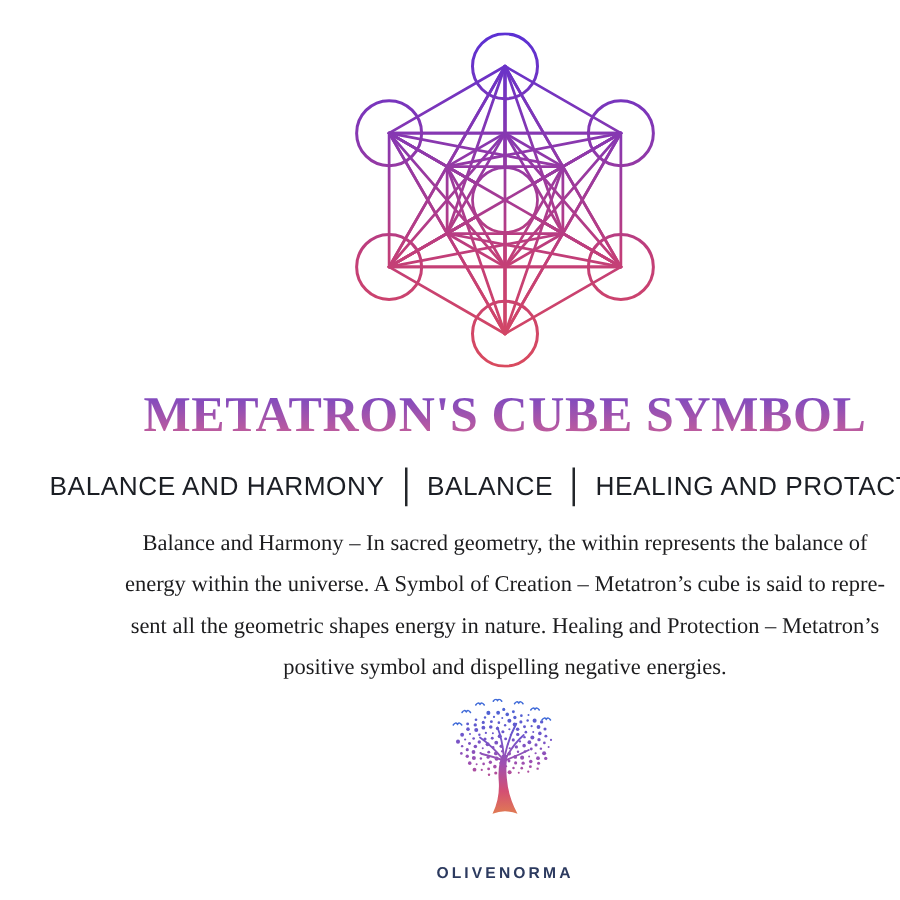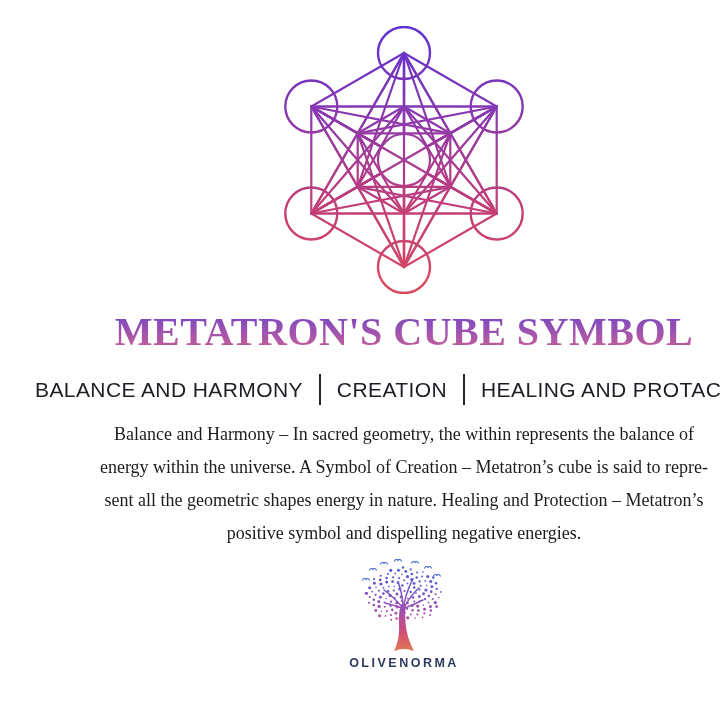--- a/index.html
+++ b/index.html
@@ -53,20 +53,21 @@
     font-size:18px;
     line-height:33px;
     color:var(--desc-color);
   }
   .desc-line{white-space:nowrap;}
   .brand{
     margin-top:9px;
     display:flex;
     flex-direction:column;
     align-items:center;
+    gap:35px;
   }
   .brand-name{
     margin-top:2px;
     font-family:"Liberation Sans", sans-serif;
     font-weight:bold;
     font-size:12.5px;
     letter-spacing:2.5px;
     color:var(--brand-navy);
   }
 </style>
@@ -168,21 +169,21 @@
           <circle cx="217.7" cy="80.5" r="26"></circle>
         </g>
       </svg>
   </div>
 
   <h1 class="page-title">METATRON'S CUBE SYMBOL</h1>
 
   <div class="attributes-row">
     <span>BALANCE AND HARMONY</span>
     <div class="sep-bar"></div>
-    <span>CREATION</span>
+    <span>BALANCE</span>
     <div class="sep-bar"></div>
     <span>HEALING AND PROTACTION</span>
   </div>
 
   <div class="description">
     <div class="desc-line">Balance and Harmony – In sacred geometry, the within represents the balance of</div>
     <div class="desc-line">energy within the universe. A Symbol of Creation – Metatron’s cube is said to repre-</div>
     <div class="desc-line">sent all the geometric shapes energy in nature. Healing and Protection – Metatron’s</div>
     <div class="desc-line">positive symbol and dispelling negative energies.</div>
   </div>

